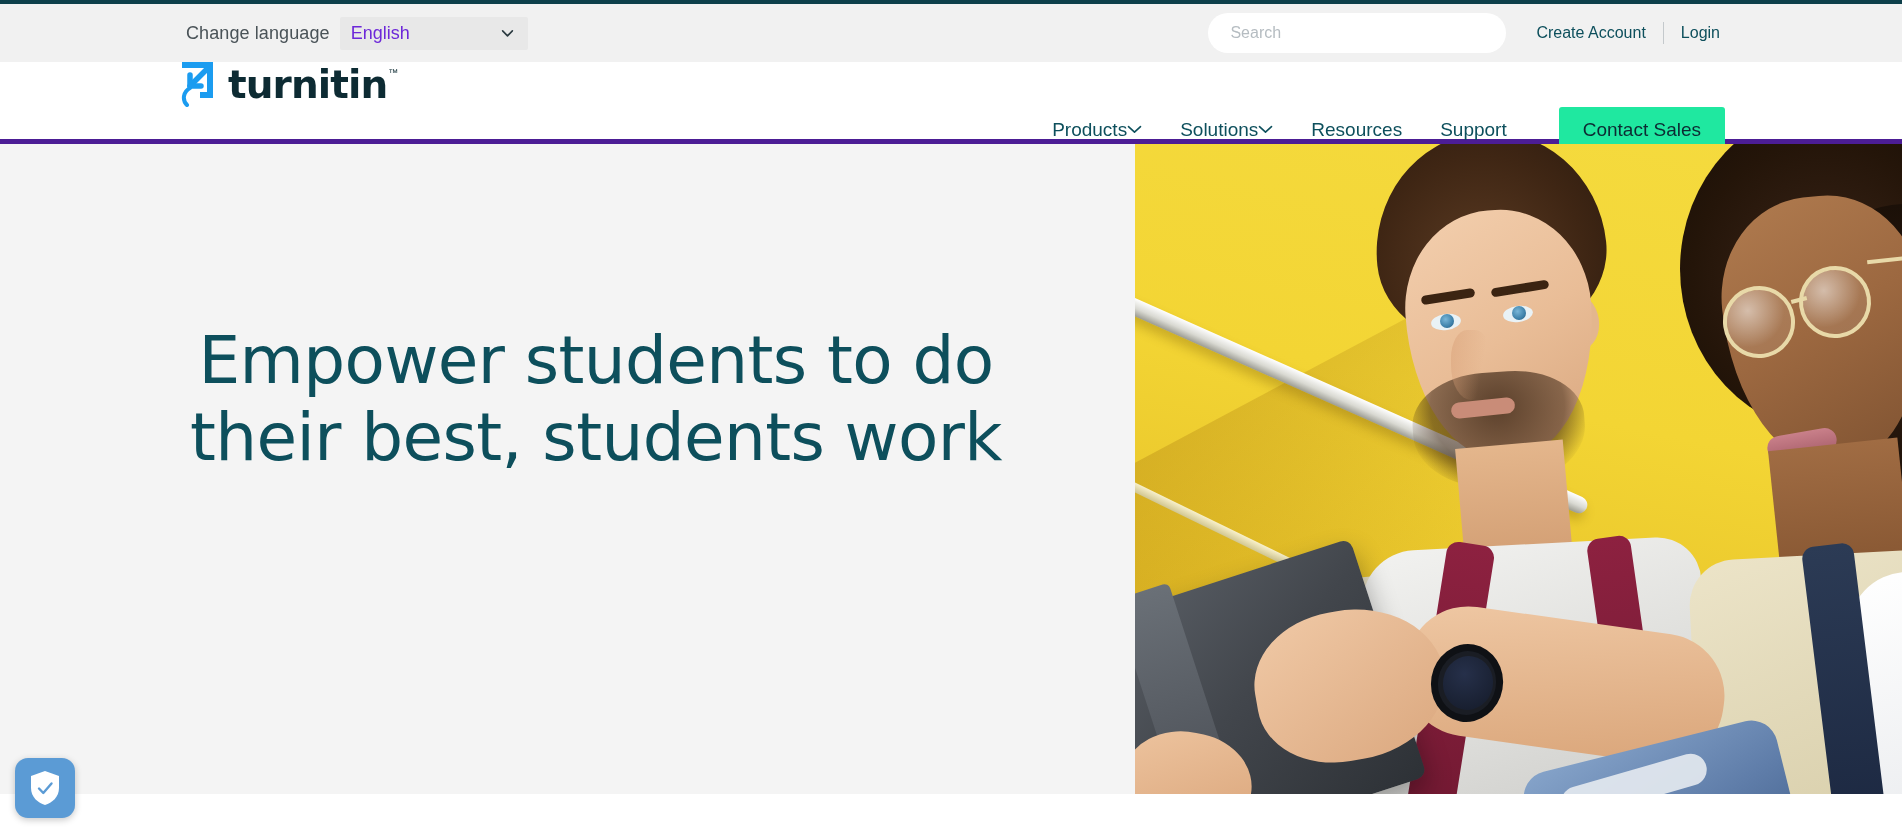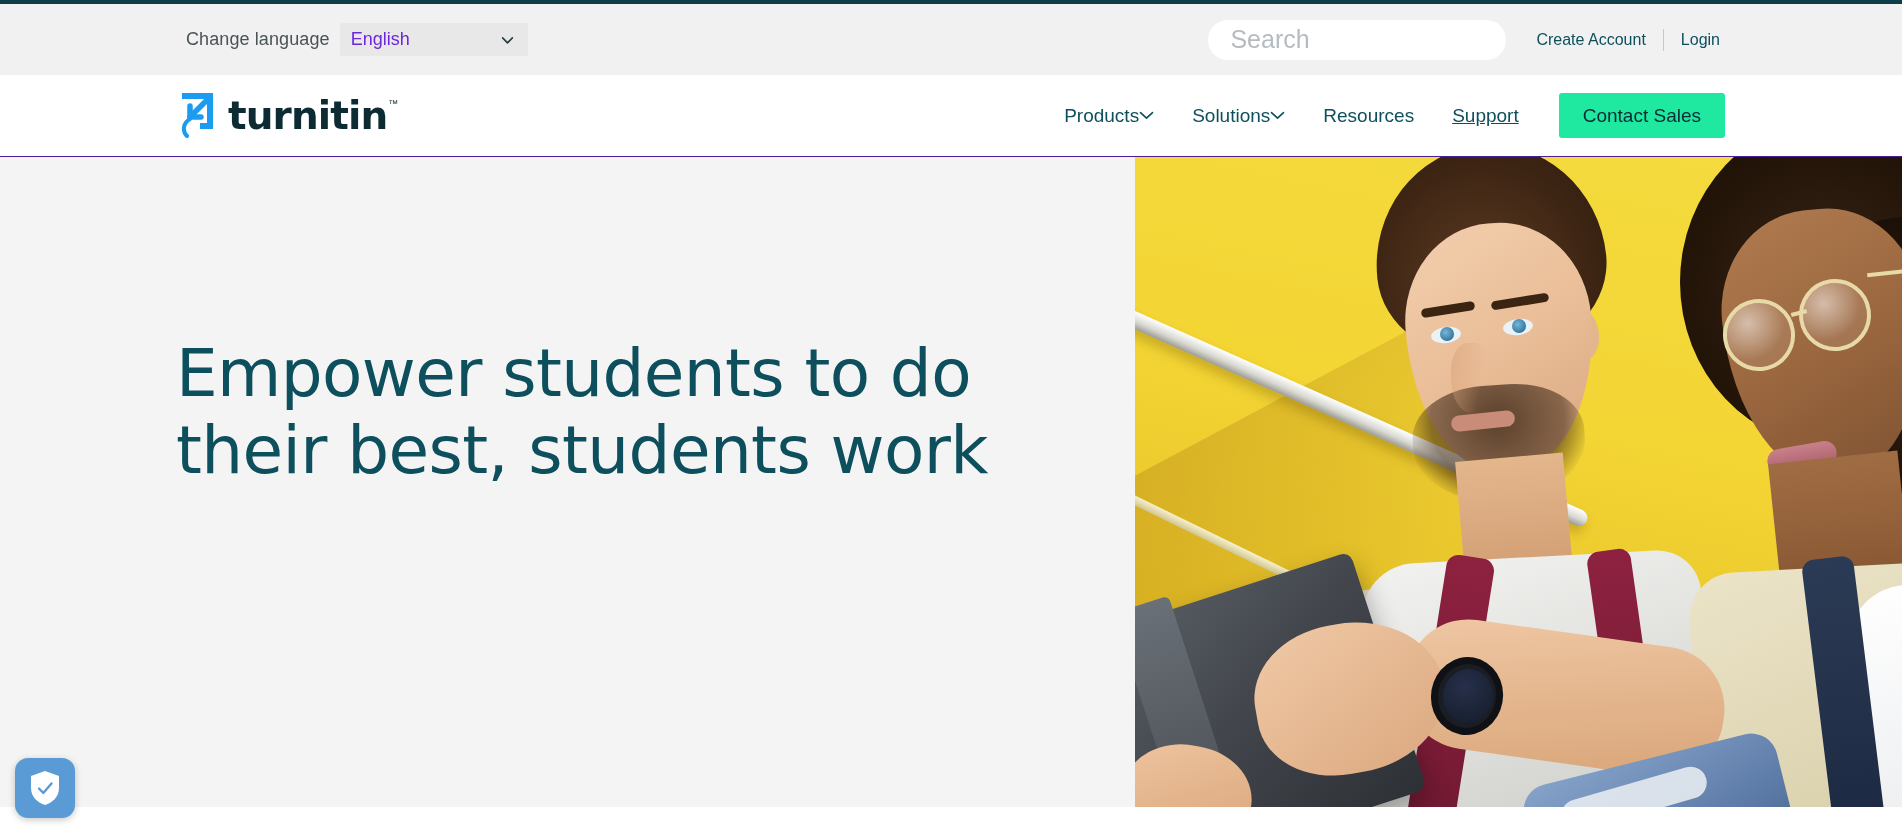--- a/index.html
+++ b/index.html
@@ -15,21 +15,21 @@
 
   
   .top-rule {
     height: 4px;
     background: #0d3f4a;
     width: 100%;
   }
 
   
   .utility-bar {
-    height: 71px;
+    height: 58px;
     background: #f1f1f1;
     display: flex;
     align-items: center;
     position: relative;
     width: 100%;
     gap: 24px;
   }
 
   .lang-wrap {
     display: flex;
@@ -82,21 +82,21 @@
   }
 
   .search-box {
     width: 298px;
     height: 40px;
     border-radius: 22px;
     background: #ffffff;
     border: none;
     outline: none;
     font-family: "Liberation Sans", sans-serif;
-    font-size: 25px;
+    font-size: 16px;
     color: #2b3a40;
     padding: 0 22px;
   }
   .search-box::placeholder { color: #b5bcc1; }
 
   .util-link {
     font-size: 16px;
     color: #0d4f5c;
     text-decoration: none;
     white-space: nowrap;
@@ -109,23 +109,24 @@
     height: 22px;
     background: #c4c9cc;
     margin: 0 17px;
   }
 
   
   .main-nav {
     height: 82px;
     background: #ffffff;
     display: flex;
-    align-items: center;
-    border-bottom: 1px solid #4c1d95;
+    align-items: flex-start;
+    border-bottom: 5px solid #4c1d95;
     width: 100%;
+    flex-direction: column;
   }
 
   .logo {
     display: flex;
     align-items: center;
     margin-left: 176px;
     gap: 12px;
     cursor: pointer;
     text-decoration: none;
   }
@@ -157,21 +158,21 @@
   .nav-link {
     font-size: 19px;
     color: #0d4f5c;
     text-decoration: none;
     display: inline-flex;
     align-items: center;
     margin-right: 38px;
     white-space: nowrap;
     cursor: pointer;
   }
-  .nav-link:last-of-type { margin-right: 0; text-decoration: underline; }
+  .nav-link:last-of-type { margin-right: 12px; }
 
   .chev { width: 15px; height: 9px; display: block; flex: none; }
 
   .contact-btn {
     background: #1fe8a0;
     color: #0d2b33;
     border: none;
     border-radius: 3px;
     font-family: "Liberation Sans", sans-serif;
     font-size: 19px;
@@ -198,20 +199,21 @@
     width: 840px;
   }
 
   .hero-title {
     font-size: 66px;
     line-height: 1.17;
     color: #0d4f5c;
     font-weight: 400;
     letter-spacing: -0.6px;
     font-family: "DejaVu Sans", sans-serif;
+    text-align: center;
   }
 
   .hero-media {
     position: absolute;
     left: 1135px;
     top: 0;
     right: 0;
     bottom: 0;
     overflow: hidden;
     background: #f2d334;

